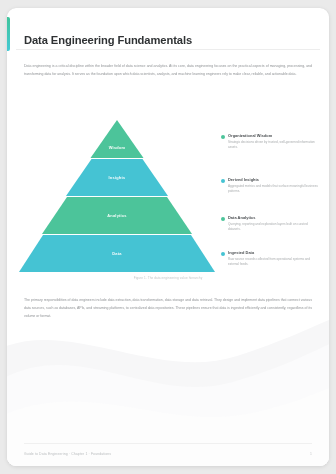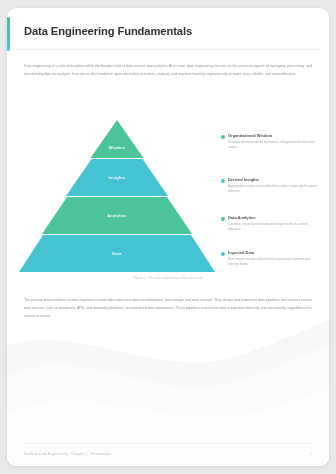--- a/index.html
+++ b/index.html
@@ -35,21 +35,21 @@
   
   .wave { position: absolute; pointer-events: none; }
   #wave-wrap {
     position: absolute; left: 0; bottom: 0;
     width: 322px; height: 180px;
     overflow: hidden;
   }
   
   #title {
     position: absolute;
-    left: 17px; top: 17px;
+    left: 17px; top: 26px;
     font-size: 11.2px;
     font-weight: bold;
     color: #2f3234;
     letter-spacing: -0.1px;
     white-space: nowrap;
   }
   #title-rule {
     position: absolute;
     left: 9px; top: 41px;
     width: 304px; height: 1px;

